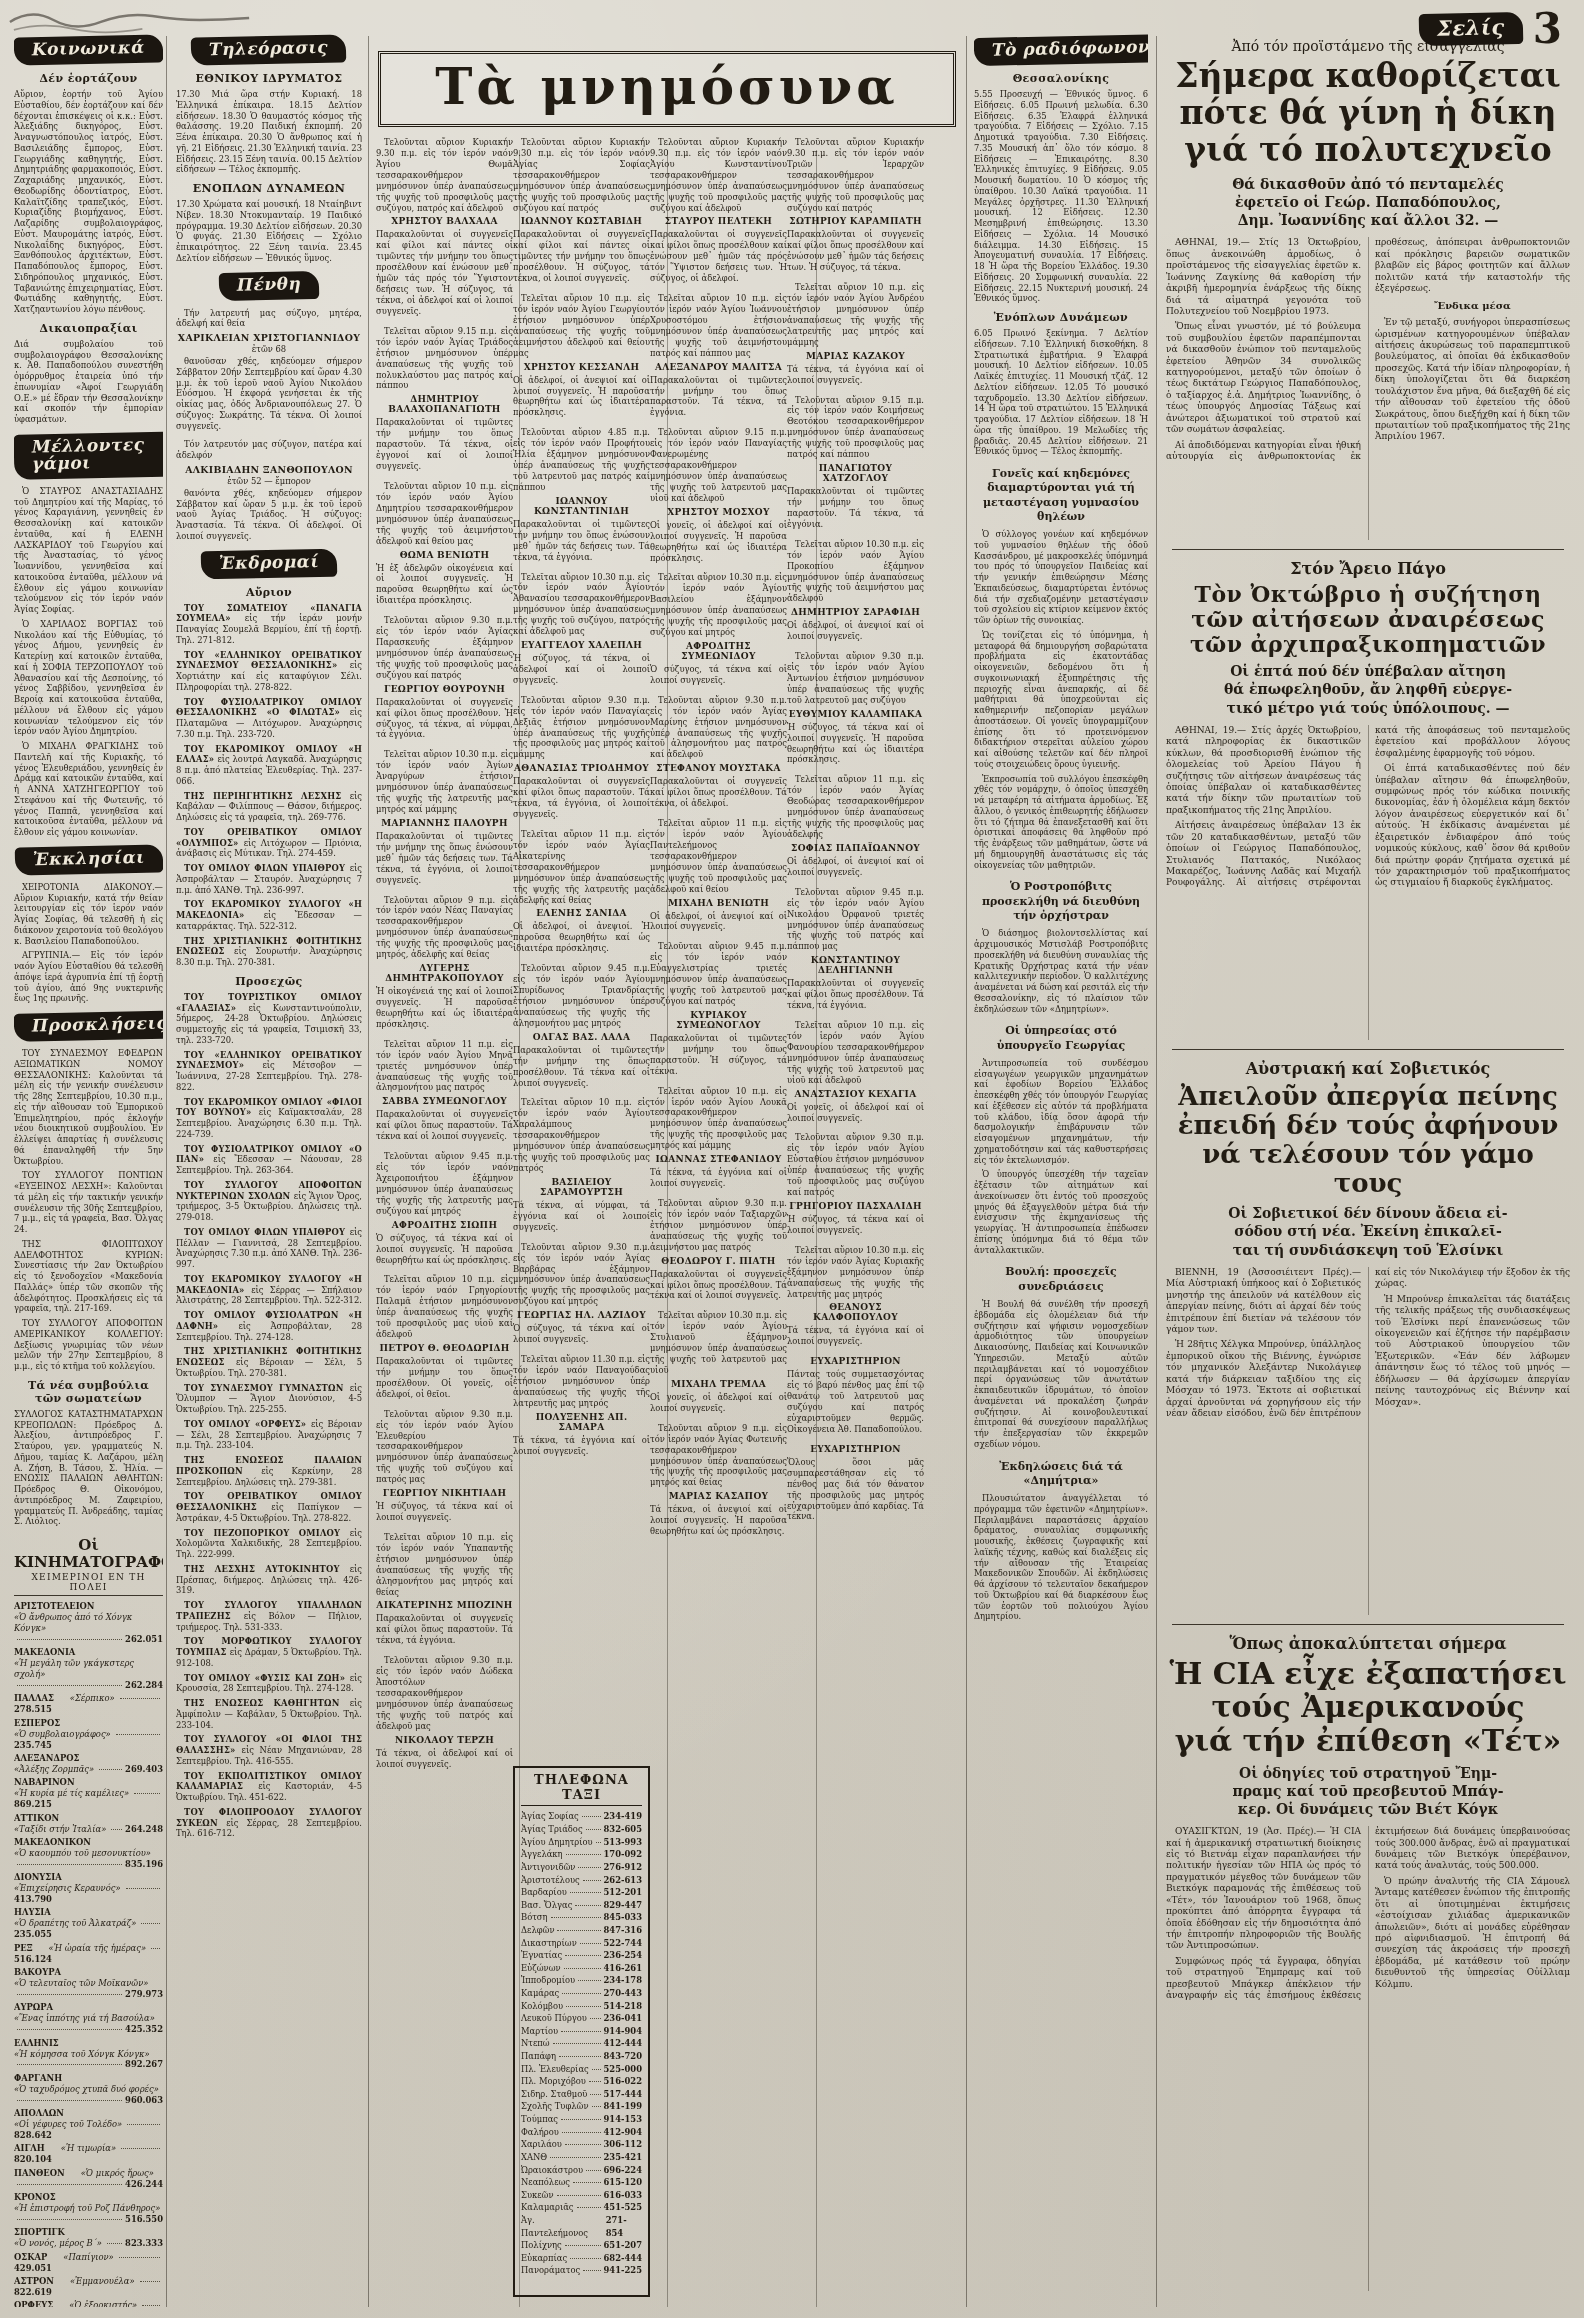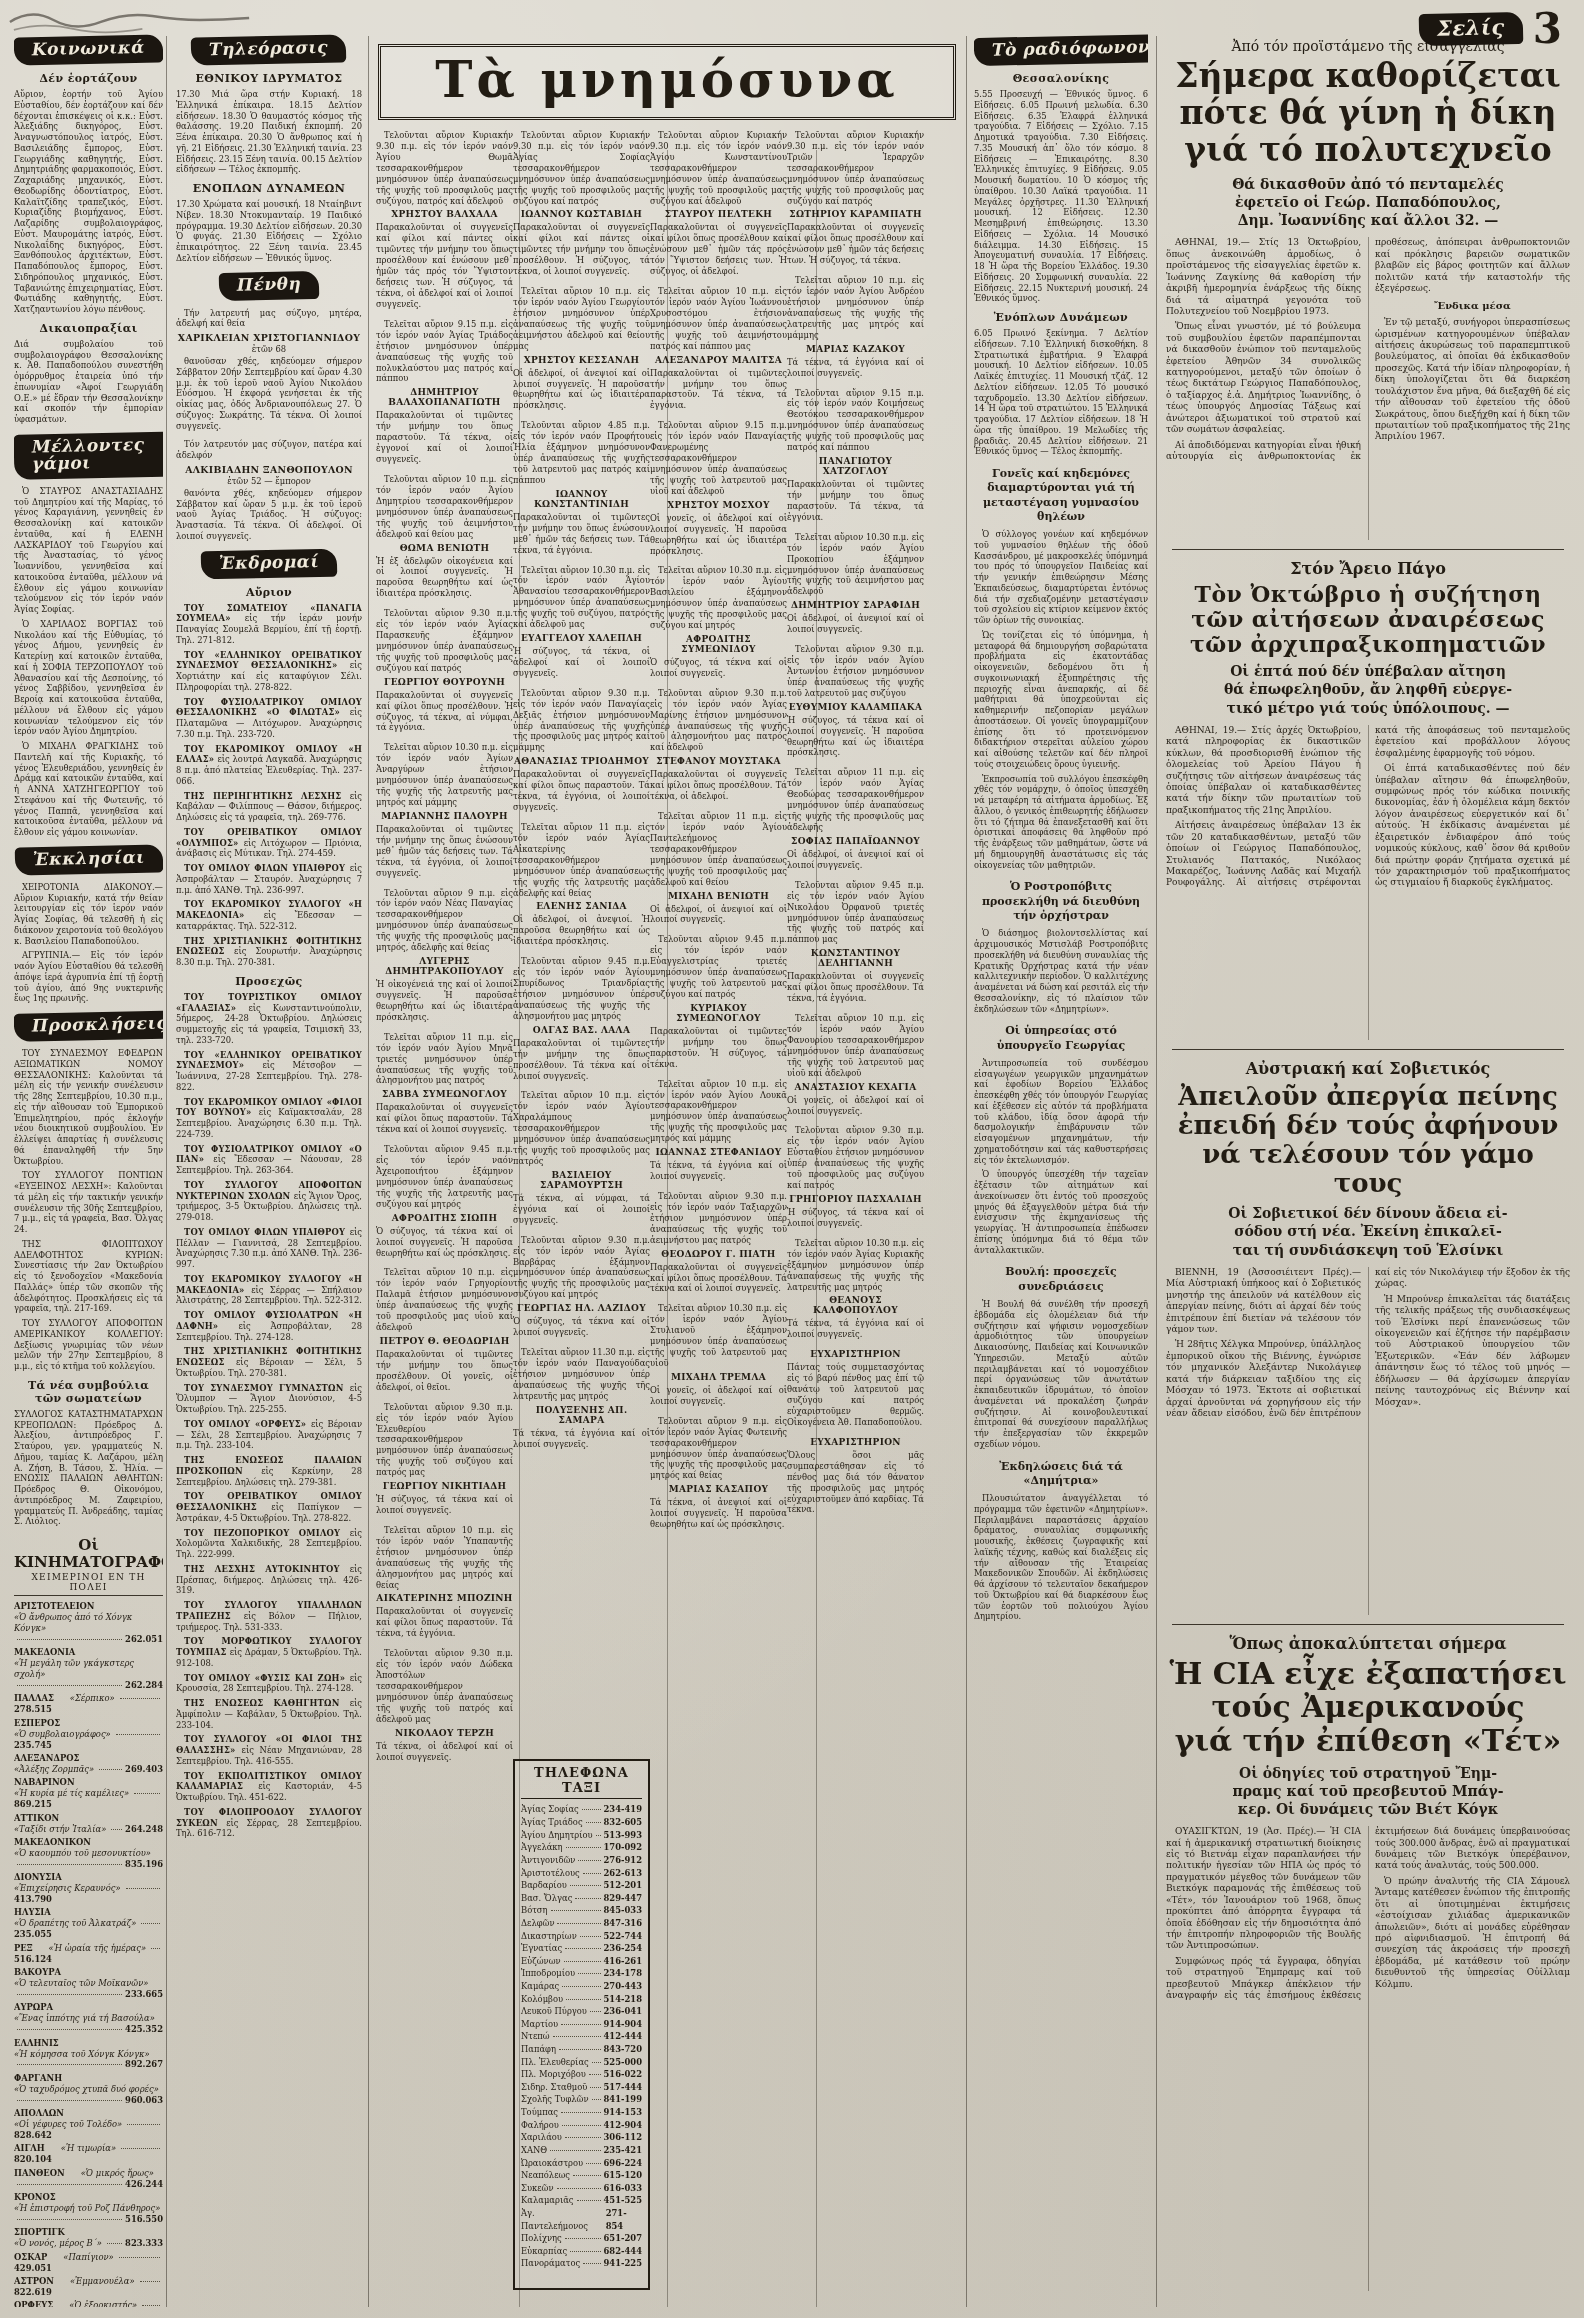--- a/index.html
+++ b/index.html
@@ -179,21 +179,21 @@
         <div class="cine">
           <span class="cnm">ΡΕΞ</span>
           <span class="cfl">«Ἡ ὡραία τῆς ἡμέρας»</span>
           <span class="dots"></span>
           <span class="ctel">516.124</span>
         </div>
         <div class="cine">
           <span class="cnm">ΒΑΚΟΥΡΑ</span>
           <span class="cfl">«Ὁ τελευταῖος τῶν Μοϊκανῶν»</span>
           <span class="dots"></span>
-          <span class="ctel">233.665</span>
+          <span class="ctel">279.973</span>
         </div>
         <div class="cine">
           <span class="cnm">ΑΥΡΩΡΑ</span>
           <span class="cfl">«Ἕνας ἱππότης γιά τή Βασούλα»</span>
           <span class="dots"></span>
           <span class="ctel">425.352</span>
         </div>
         <div class="cine">
           <span class="cnm">ΕΛΛΗΝΙΣ</span>
           <span class="cfl">«Ἡ κόμησσα τοῦ Χόνγκ Κόνγκ»</span>
@@ -311,21 +311,21 @@
         <p class="tiny-par exc"><b>ΤΟΥ ΣΥΛΛΟΓΟΥ ΥΠΑΛΛΗΛΩΝ ΤΡΑΠΕΖΗΣ </b>εἰς Βόλον — Πήλιον, τριήμερος. Τηλ. 531-333.</p>
         <p class="tiny-par exc"><b>ΤΟΥ ΜΟΡΦΩΤΙΚΟΥ ΣΥΛΛΟΓΟΥ ΤΟΥΜΠΑΣ </b>εἰς Δράμαν, 5 Ὀκτωβρίου. Τηλ. 912-108.</p>
         <p class="tiny-par exc"><b>ΤΟΥ ΟΜΙΛΟΥ «ΦΥΣΙΣ ΚΑΙ ΖΩΗ» </b>εἰς Κρουσσία, 28 Σεπτεμβρίου. Τηλ. 274-128.</p>
         <p class="tiny-par exc"><b>ΤΗΣ ΕΝΩΣΕΩΣ ΚΑΘΗΓΗΤΩΝ </b>εἰς Ἀμφίπολιν — Καβάλαν, 5 Ὀκτωβρίου. Τηλ. 233-104.</p>
         <p class="tiny-par exc"><b>ΤΟΥ ΣΥΛΛΟΓΟΥ «ΟΙ ΦΙΛΟΙ ΤΗΣ ΘΑΛΑΣΣΗΣ» </b>εἰς Νέαν Μηχανιώναν, 28 Σεπτεμβρίου. Τηλ. 416-555.</p>
         <p class="tiny-par exc"><b>ΤΟΥ ΕΚΠΟΛΙΤΙΣΤΙΚΟΥ ΟΜΙΛΟΥ ΚΑΛΑΜΑΡΙΑΣ </b>εἰς Καστοριάν, 4-5 Ὀκτωβρίου. Τηλ. 451-622.</p>
         <p class="tiny-par exc"><b>ΤΟΥ ΦΙΛΟΠΡΟΟΔΟΥ ΣΥΛΛΟΓΟΥ ΣΥΚΕΩΝ </b>εἰς Σέρρας, 28 Σεπτεμβρίου. Τηλ. 616-712.</p>
       </div>
   </div>
 
-  <div class="colwrap" id="memo" style="left:376px;top:44px;width:582px;height:2267px;">
+  <div class="colwrap" id="memo" style="left:376px;top:51px;width:582px;height:2267px;">
     <div class="memhead">
       <span class="memtitle">Τὰ μνημόσυνα</span>
     </div>
     <div class="mem-cols">
       <div class="mem-col">
           <div class="mem-list" id="mc0">
             <div class="mem">
               <p class="ml">Τελοῦνται αὔριον Κυριακήν 9.30 π.μ. εἰς τόν ἱερόν ναόν Ἁγίου Θωμᾶ τεσσαρακονθήμερον μνημόσυνον ὑπέρ ἀναπαύσεως τῆς ψυχῆς τοῦ προσφιλοῦς μας συζύγου, πατρός καί ἀδελφοῦ</p>
               <div class="mn">ΧΡΗΣΤΟΥ ΒΑΛΧΑΛΑ</div>
               <p class="mt">Παρακαλοῦνται οἱ συγγενεῖς καί φίλοι καί πάντες οἱ τιμῶντες τήν μνήμην του ὅπως προσέλθουν καί ἑνώσουν μεθ᾿ ἡμῶν τάς πρός τόν Ὕψιστον δεήσεις των. Ἡ σύζυγος, τά τέκνα, οἱ ἀδελφοί καί οἱ λοιποί συγγενεῖς.</p>

